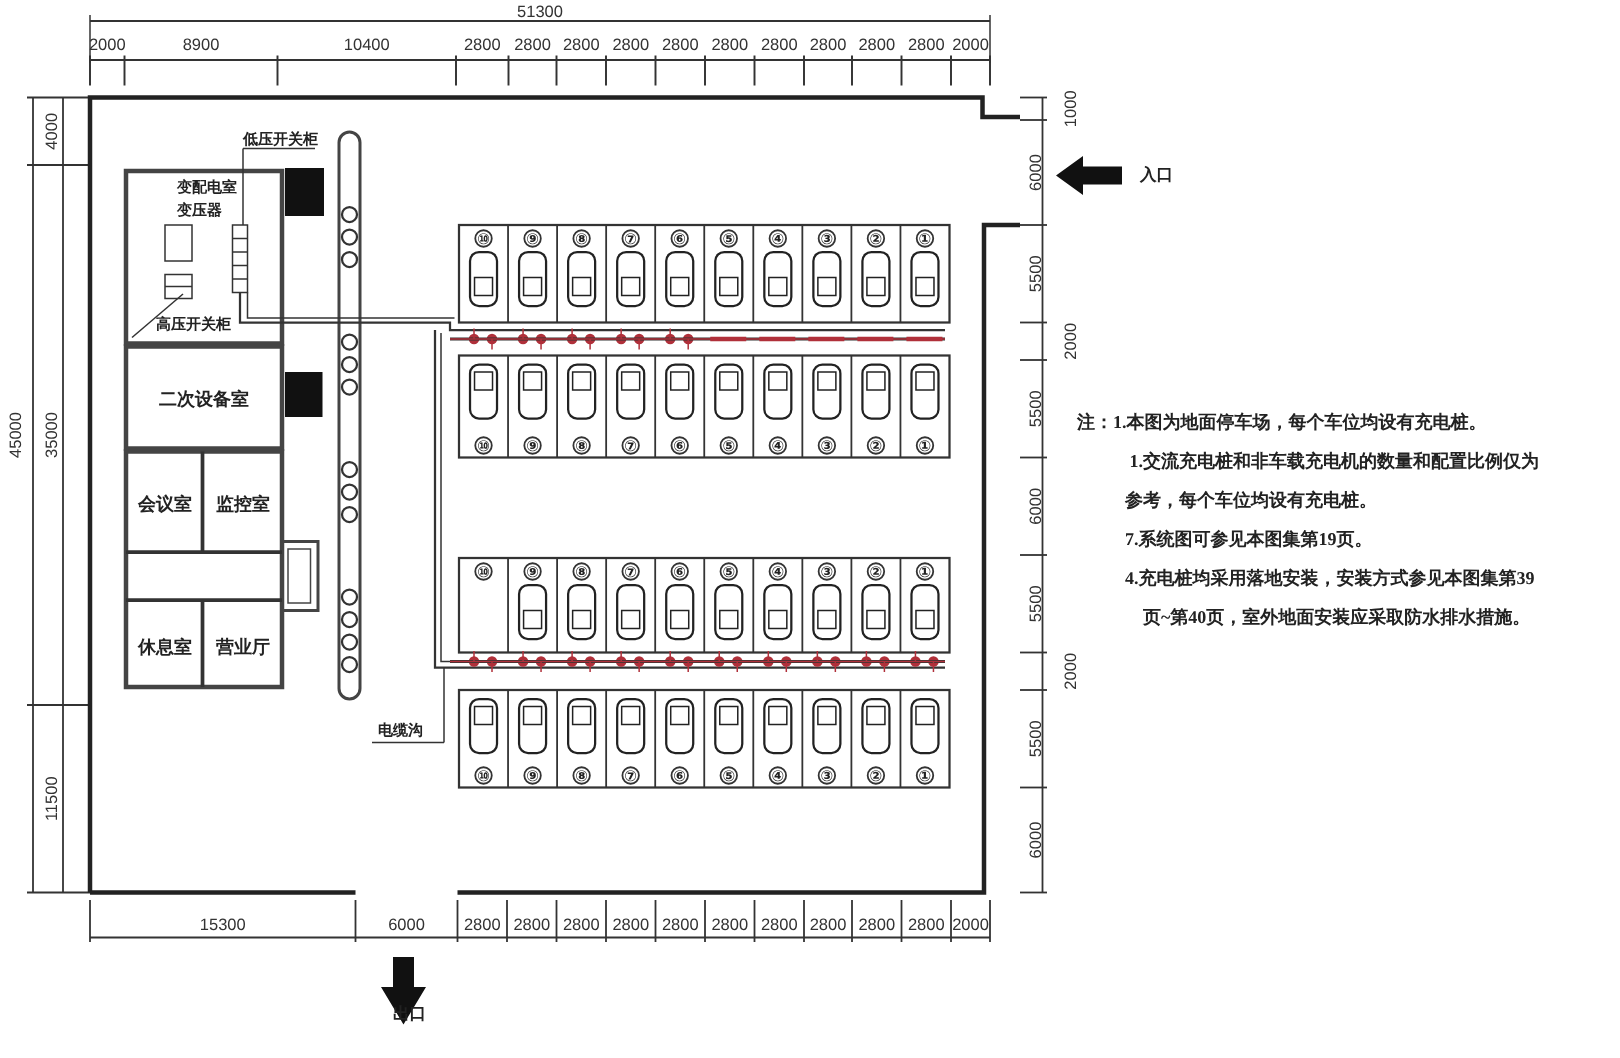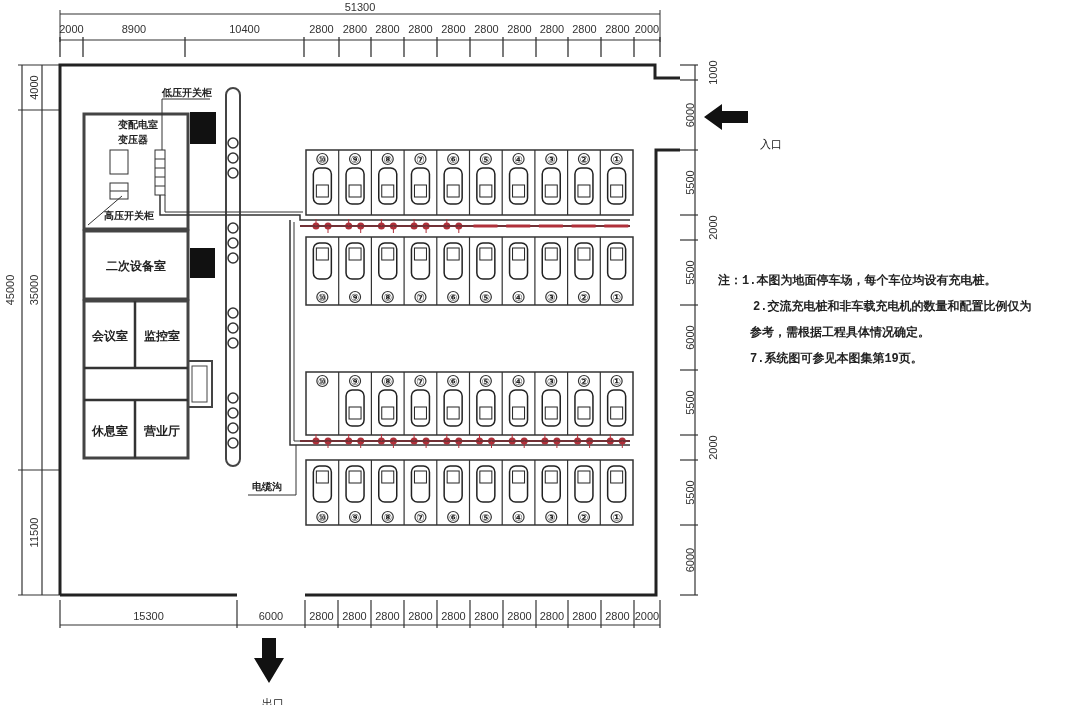--- a/index.html
+++ b/index.html
@@ -1,26 +1,26 @@
 <!DOCTYPE html>
 <html><head>
 <meta charset="utf-8">
 <style>
   html,body{margin:0;padding:0;background:#fff;}
   body{width:1080px;height:705px;position:relative;overflow:hidden;font-family:"DejaVu Sans",sans-serif;color:#222;}
   svg{position:absolute;left:0;top:0;}
   .dim{font-family:"Liberation Sans",sans-serif;font-size:11px;fill:#333;}
   .lbl{font-family:"DejaVu Sans",sans-serif;font-size:10px;font-weight:bold;fill:#222;}
   .room{font-family:"DejaVu Sans",sans-serif;font-size:12px;font-weight:bold;fill:#222;}
-  .notes{position:absolute;left:718px;top:268px;width:362px;font-family:Liberation Mono, monospace;font-size:12px;font-weight:bold;line-height:26px;color:#222;}
+  .notes{position:absolute;left:718px;top:268px;width:362px;font-family:Liberation Serif, serif;font-size:12px;font-weight:bold;line-height:26px;color:#222;}
   .notes .row{white-space:nowrap;}
   .notes .ind1{padding-left:35px;}
   .notes .ind2{padding-left:32px;}
   .notes .ind3{padding-left:44px;}
-  .arrow-label{position:absolute;font-family:"DejaVu Sans",sans-serif;font-size:11px;font-weight:normal;color:#222;margin-top:28px;}
+  .arrow-label{position:absolute;font-family:"DejaVu Sans",sans-serif;font-size:11px;font-weight:bold;color:#222;}
 </style>
 </head>
 <body>
 
 <svg id="plan" width="1080" height="705" viewBox="0 0 1080 705" xmlns="http://www.w3.org/2000/svg">
     <g>
       <line x1="60" y1="10" x2="60" y2="42" stroke="#333"></line>
       <line x1="660" y1="10" x2="660" y2="42" stroke="#333"></line>
       <line x1="60" y1="37" x2="60" y2="57" stroke="#333" stroke-width="1.3"></line>
       <line x1="83" y1="37" x2="83" y2="57" stroke="#333" stroke-width="1.3"></line>
@@ -532,19 +532,21 @@
     <line x1="544.9000000000001" y1="434" x2="544.9000000000001" y2="441" stroke="#b0303a" stroke-width="1"></line>
     <line x1="556.9000000000001" y1="441" x2="556.9000000000001" y2="448" stroke="#b0303a" stroke-width="1"></line>
     <line x1="577.6" y1="434" x2="577.6" y2="441" stroke="#b0303a" stroke-width="1"></line>
     <line x1="589.6" y1="441" x2="589.6" y2="448" stroke="#b0303a" stroke-width="1"></line>
     <line x1="610.3" y1="434" x2="610.3" y2="441" stroke="#b0303a" stroke-width="1"></line>
     <line x1="622.3" y1="441" x2="622.3" y2="448" stroke="#b0303a" stroke-width="1"></line>
   </svg>
 
 <div class="notes">
   <div class="row"><span>注：</span><span>1.本图为地面停车场，每个车位均设有充电桩。</span></div>
-  <div class="row ind1">2.交流充电桩和非车载充电机的数量和配置比例仅为</div>
-  <div class="row ind2">参考，需根据工程具体情况确定。</div>
+  <div class="row ind1">1.交流充电桩和非车载充电机的数量和配置比例仅为</div>
+  <div class="row ind2">参考，每个车位均设有充电桩。</div>
   <div class="row ind2">7.系统图可参见本图集第19页。</div>
+  <div class="row ind2">4.充电桩均采用落地安装，安装方式参见本图集第39</div>
+  <div class="row ind3">页~第40页，室外地面安装应采取防水排水措施。</div>
 </div>
 
 <div class="arrow-label" style="left:760px;top:109px;">入口</div>
 <div class="arrow-label" style="left:262px;top:668px;">出口</div>
 
 </body></html>

